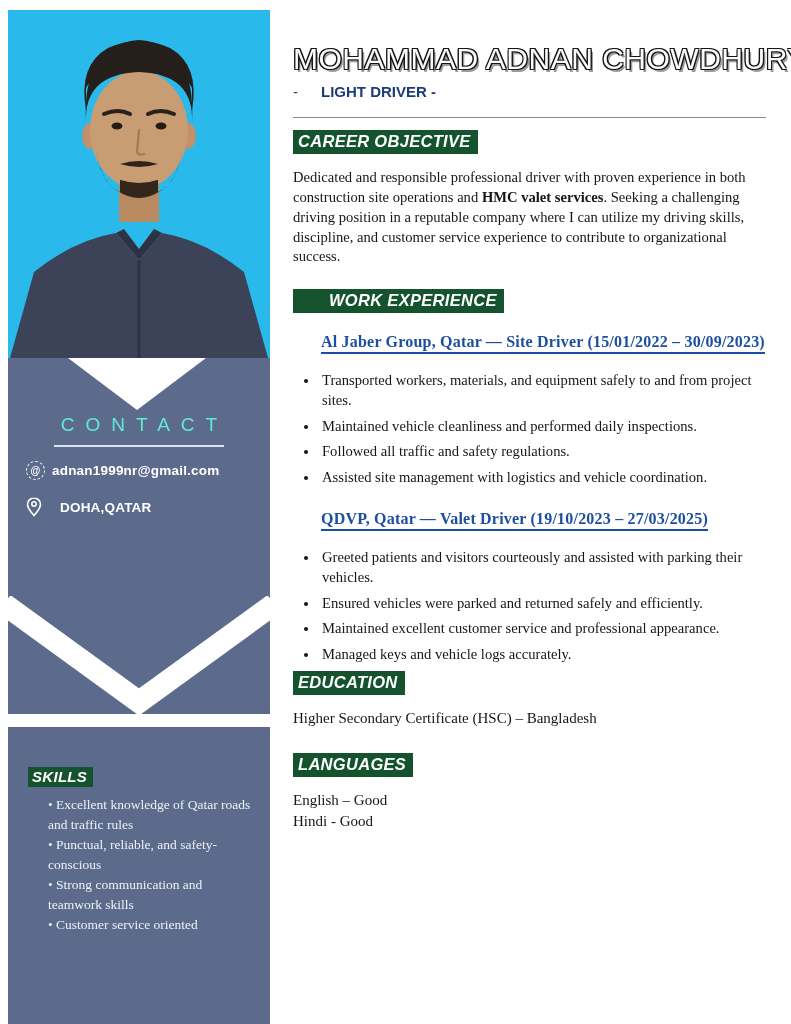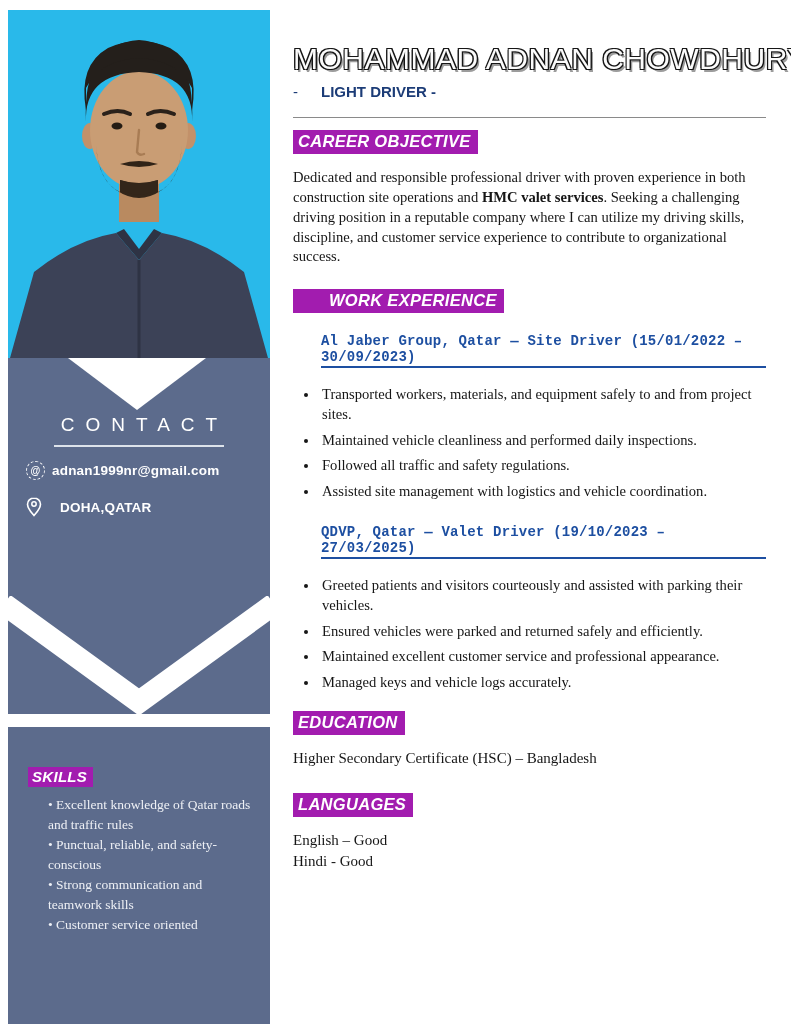--- a/index.html
+++ b/index.html
@@ -11,21 +11,21 @@
   
   .photo{
     position:absolute;left:8px;top:10px;width:262px;height:348px;overflow:hidden;
   }
   .panel{background:#5c6b8c;position:absolute;left:8px;width:262px;}
   .side-top{top:358px;height:356px;}
   .side-bottom{top:727px;height:365px;}
   .tri-notch{position:absolute;left:0;top:0;width:262px;height:52px;display:block;}
   .chev{position:absolute;left:0;bottom:0;width:262px;height:118px;display:block;}
   .contact-title{
-    margin-top:56px;text-align:center;color:#ffffff;
+    margin-top:56px;text-align:center;color:#5eead4;
     font-family:"Liberation Sans", sans-serif;font-size:19px;font-weight:400;
     letter-spacing:11px;padding-left:11px;
   }
   .contact-rule{width:170px;height:2px;background:#dde3eb;margin:9px auto 14px auto;}
   .contact-list{padding:0 14px 0 18px;}
   .contact-row{display:flex;align-items:center;margin-bottom:17px;}
   .contact-row .c-icon{flex:0 0 26px;display:flex;justify-content:flex-start;align-items:center;color:#fff;}
   .at-badge{
     width:17px;height:17px;border:1.5px dashed #fff;border-radius:50%;
     display:flex;align-items:center;justify-content:center;
@@ -33,21 +33,21 @@
   }
   .contact-text{
     color:#ffffff;font-family:"Liberation Sans", sans-serif;
     font-size:13.5px;font-weight:bold;letter-spacing:.2px;
   }
   .row-location{margin-top:8px;}
   .row-location .contact-text{padding-left:8px;}
   .row-phone .contact-text{padding-left:6px;}
   
   .chip{
-    display:inline-block;background:#a21caf;color:#ffffff;
+    display:inline-block;background:#14532d;color:#ffffff;
     font-family:"Liberation Sans", sans-serif;font-style:italic;font-weight:bold;
     font-size:16.5px;padding:2px 7px 3px 5px;letter-spacing:.3px;
   }
   .skills-chip{font-size:15px;margin:40px 0 4px 20px;padding:1px 6px 2px 4px;}
   .skills-list{margin:4px 16px 0 40px;color:#eef0f5;font-size:13.5px;line-height:1.45;}
   .skills-list p{margin:0 0 1px 0;}
   .skills-list p::before{content:"\2022\00a0";}
   
   .main{position:absolute;left:293px;top:42px;width:473px;}
   .name{
@@ -59,27 +59,27 @@
   }
   .subtitle{margin-top:7px;font-family:"Liberation Sans", sans-serif;
     font-size:15px;font-weight:bold;color:#1c3c77;}
   .subtitle .dash{display:inline-block;width:28px;font-weight:400;}
   .top-rule{border:none;border-top:1.3px solid #8a8a8a;margin:17px 0 0 0;width:473px;}
   .obj-chip{margin-top:12px;}
   .objective{margin:14px 0 0 0;font-size:14.6px;line-height:1.36;width:470px;}
   .we-chip{margin-top:22px;padding-left:36px;}
   .job-title{
     margin:20px 0 0 28px;display:inline-block;
-    font-family:Liberation Mono, monospace;font-size:14px;font-weight:bold;
+    font-family:Liberation Serif, serif;font-size:16px;font-weight:bold;
     color:#1d4fa1;border-bottom:2px solid #1d4fa1;padding-bottom:1px;letter-spacing:.2px;
   }
   .job-title-2{margin-top:16px;}
   ul.job-bullets{margin:17px 0 0 0;padding-left:26px;font-size:14.6px;line-height:1.33;}
   ul.job-bullets li{margin-bottom:6.5px;padding-left:3px;}
-  .edu-chip{margin-top:12px;}
+  .edu-chip{}
   .edu-text{margin:15px 0 0 0;font-size:15px;}
   .lang-chip{margin-top:26px;}
   .lang-list{margin-top:14px;font-size:15px;line-height:1.3;}
   .lang-list div{margin-bottom:1px;}
 </style>
 </head>
 <body>
 
 <div class="page">
 

